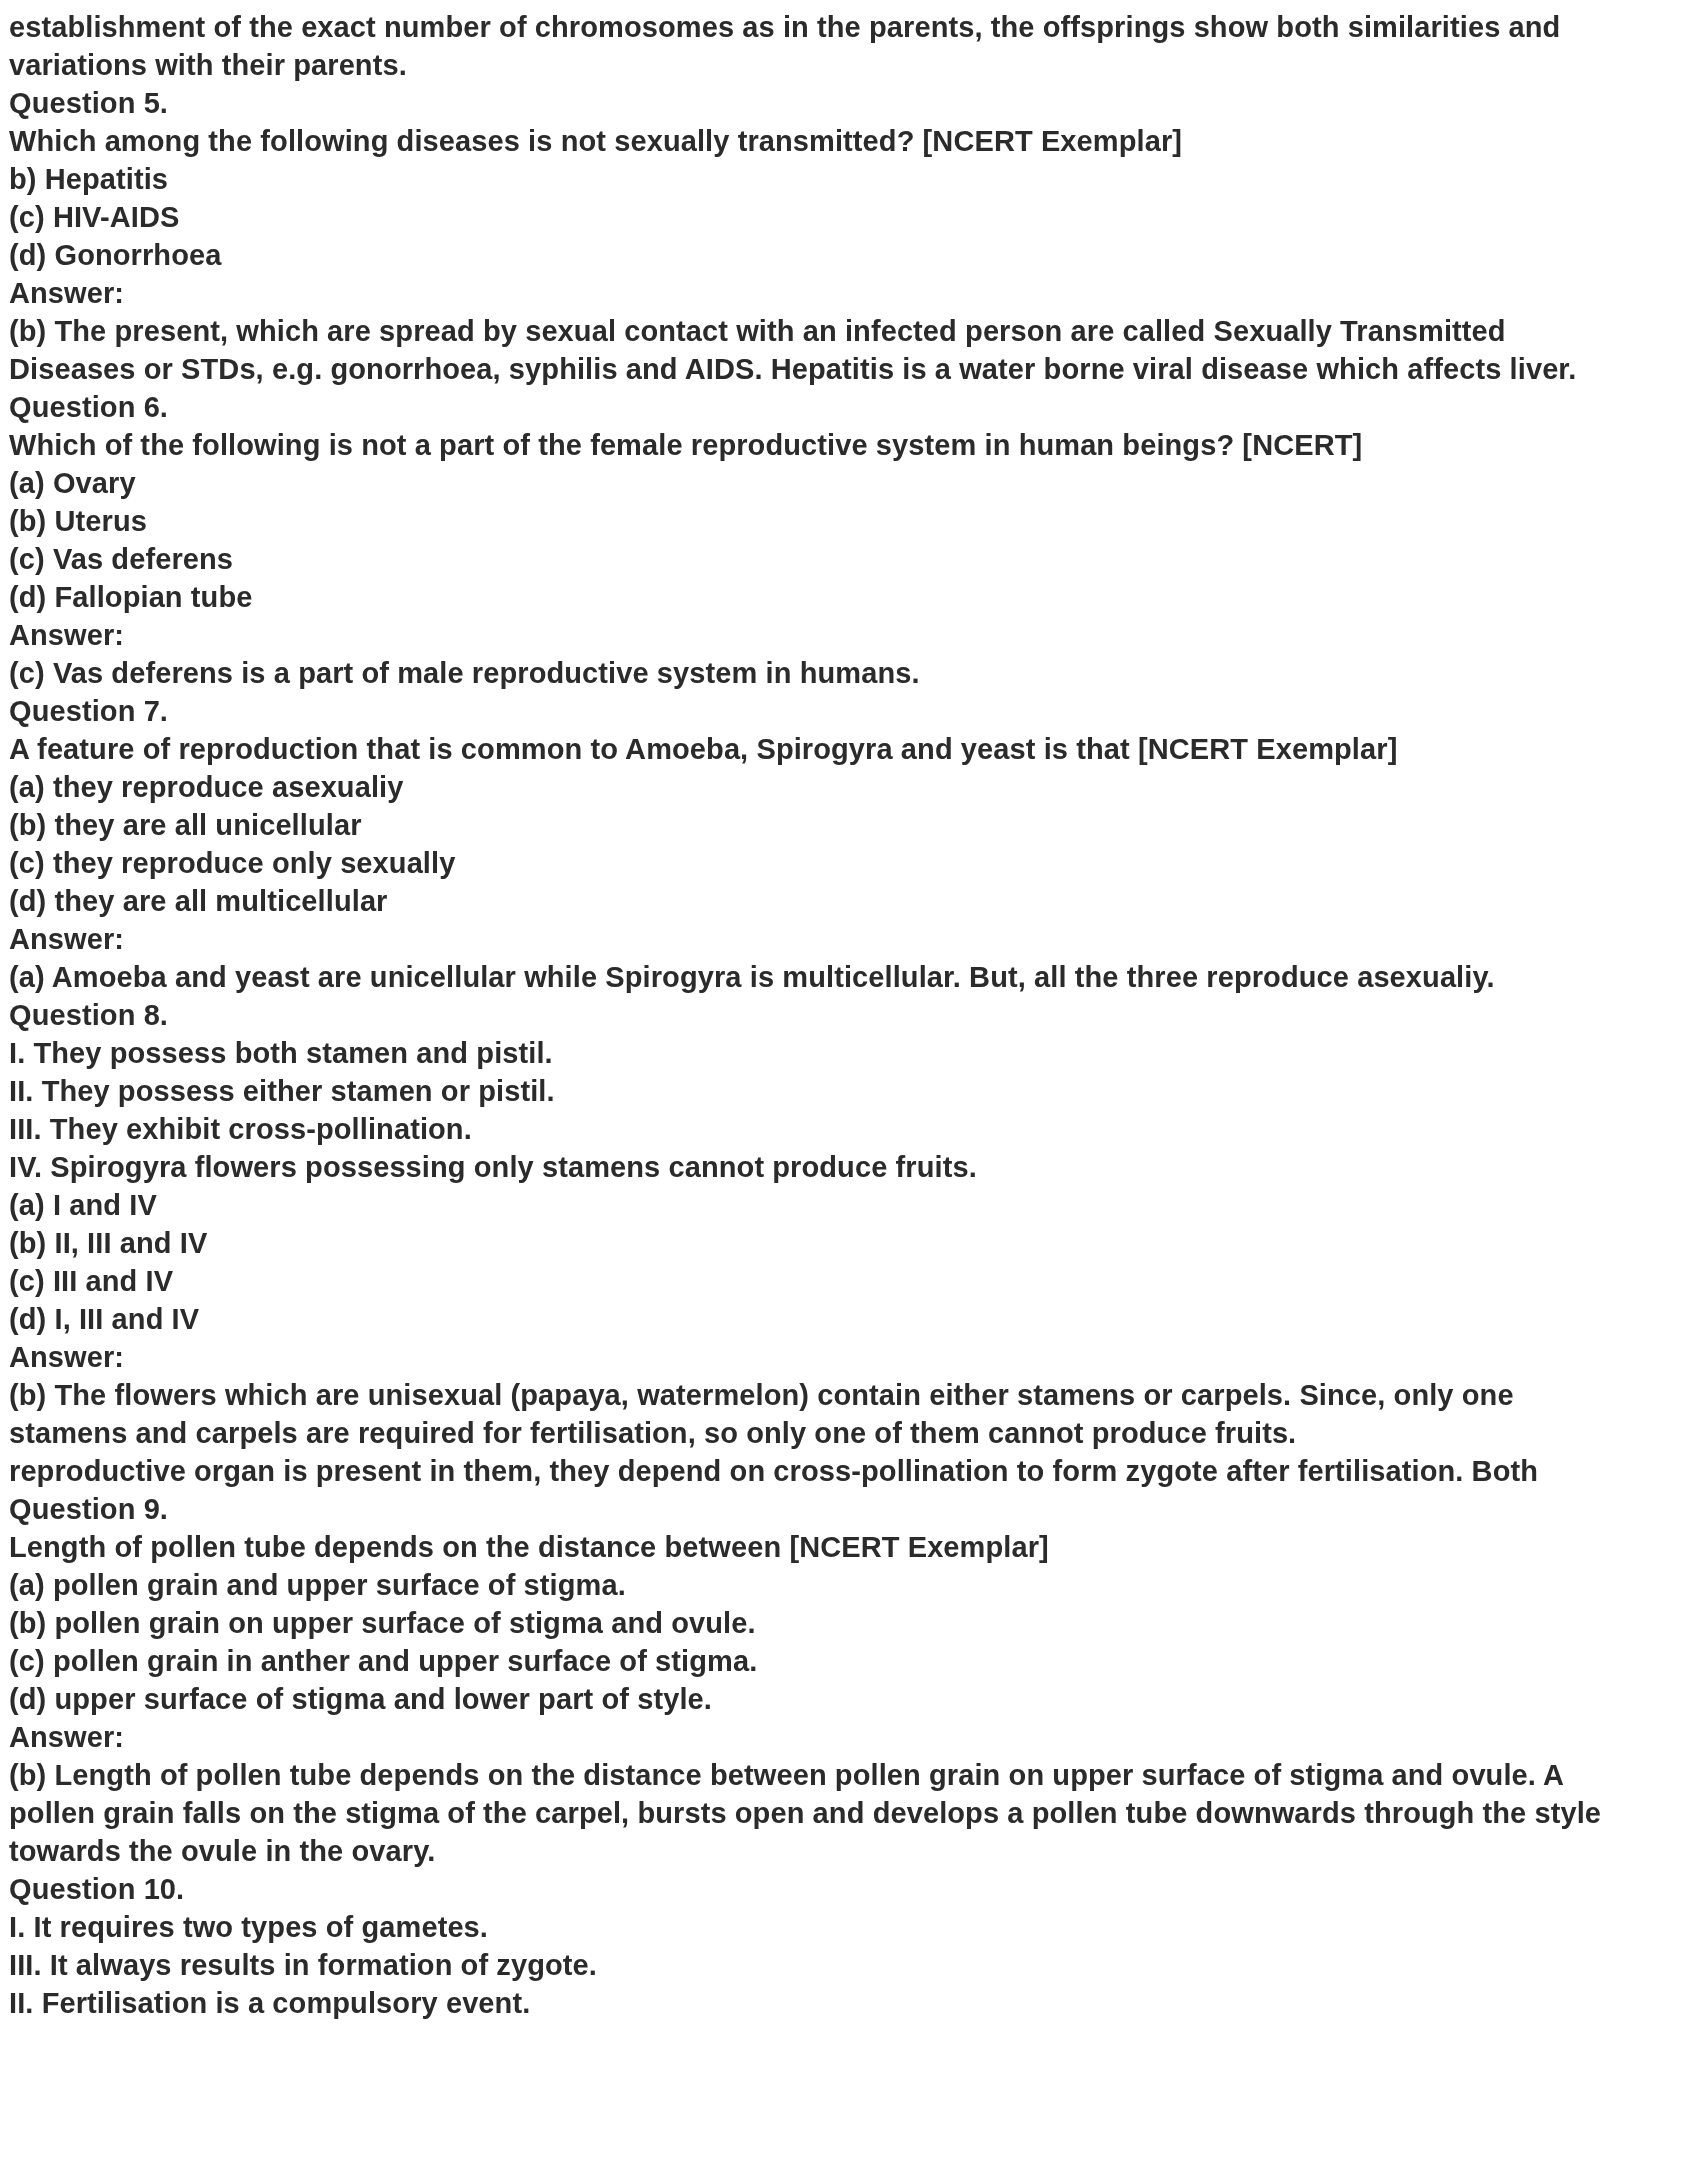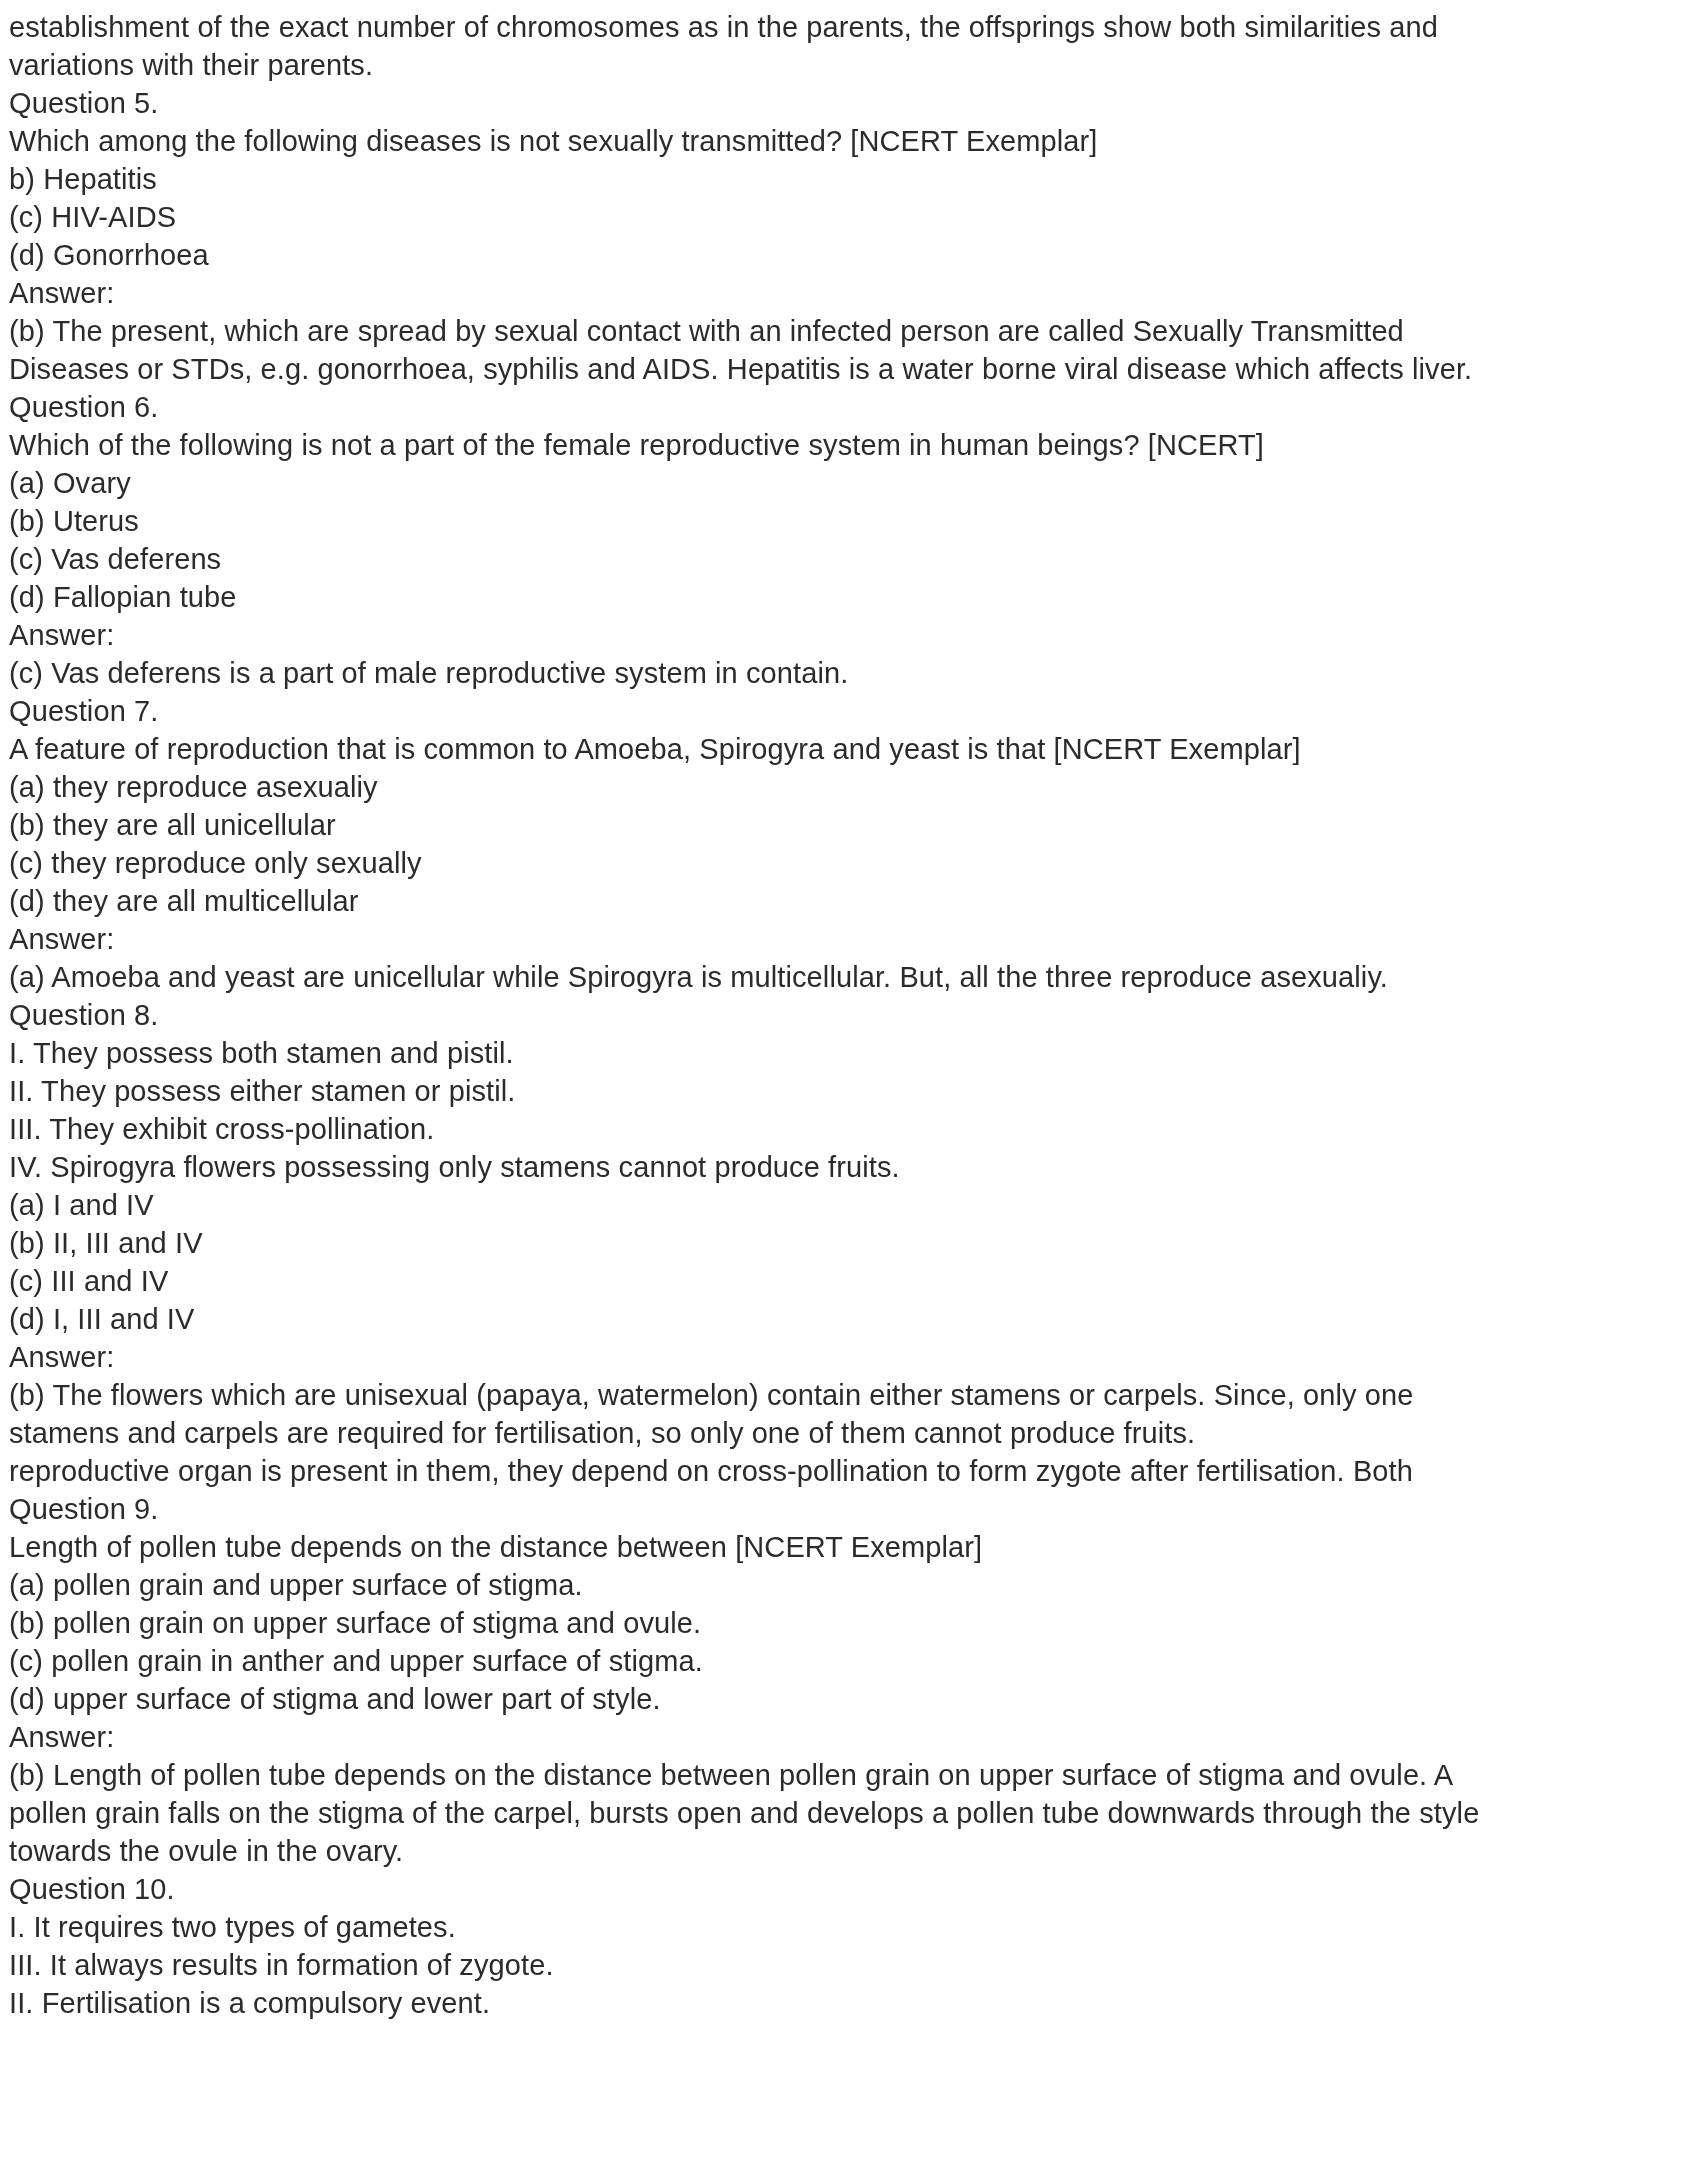--- a/index.html
+++ b/index.html
@@ -23,20 +23,21 @@
     font-family: "Liberation Sans", sans-serif;
     font-size: 29px;
     line-height: 38px;
     color: #2b2b2b;
     font-weight: 400;
     letter-spacing: 0.1px;
   }
   .line {
     white-space: pre;
     min-height: 38px;
+    font-weight: bold;
   }
 </style>
 </head>
 <body>
 
 <div class="page">
   <div class="doc-text">
       <div class="line">establishment of the exact number of chromosomes as in the parents, the offsprings show both similarities and</div>
       <div class="line">variations with their parents.</div>
       <div class="line">Question 5.</div>
@@ -47,21 +48,21 @@
       <div class="line">Answer:</div>
       <div class="line">(b) The present, which are spread by sexual contact with an infected person are called Sexually Transmitted</div>
       <div class="line">Diseases or STDs, e.g. gonorrhoea, syphilis and AIDS. Hepatitis is a water borne viral disease which affects liver.</div>
       <div class="line">Question 6.</div>
       <div class="line">Which of the following is not a part of the female reproductive system in human beings? [NCERT]</div>
       <div class="line">(a) Ovary</div>
       <div class="line">(b) Uterus</div>
       <div class="line">(c) Vas deferens</div>
       <div class="line">(d) Fallopian tube</div>
       <div class="line">Answer:</div>
-      <div class="line">(c) Vas deferens is a part of male reproductive system in contain.</div>
+      <div class="line">(c) Vas deferens is a part of male reproductive system in humans.</div>
       <div class="line">Question 7.</div>
       <div class="line">A feature of reproduction that is common to Amoeba, Spirogyra and yeast is that [NCERT Exemplar]</div>
       <div class="line">(a) they reproduce asexualiy</div>
       <div class="line">(b) they are all unicellular</div>
       <div class="line">(c) they reproduce only sexually</div>
       <div class="line">(d) they are all multicellular</div>
       <div class="line">Answer:</div>
       <div class="line">(a) Amoeba and yeast are unicellular while Spirogyra is multicellular. But, all the three reproduce asexualiy.</div>
       <div class="line">Question 8.</div>
       <div class="line">I. They possess both stamen and pistil.</div>

